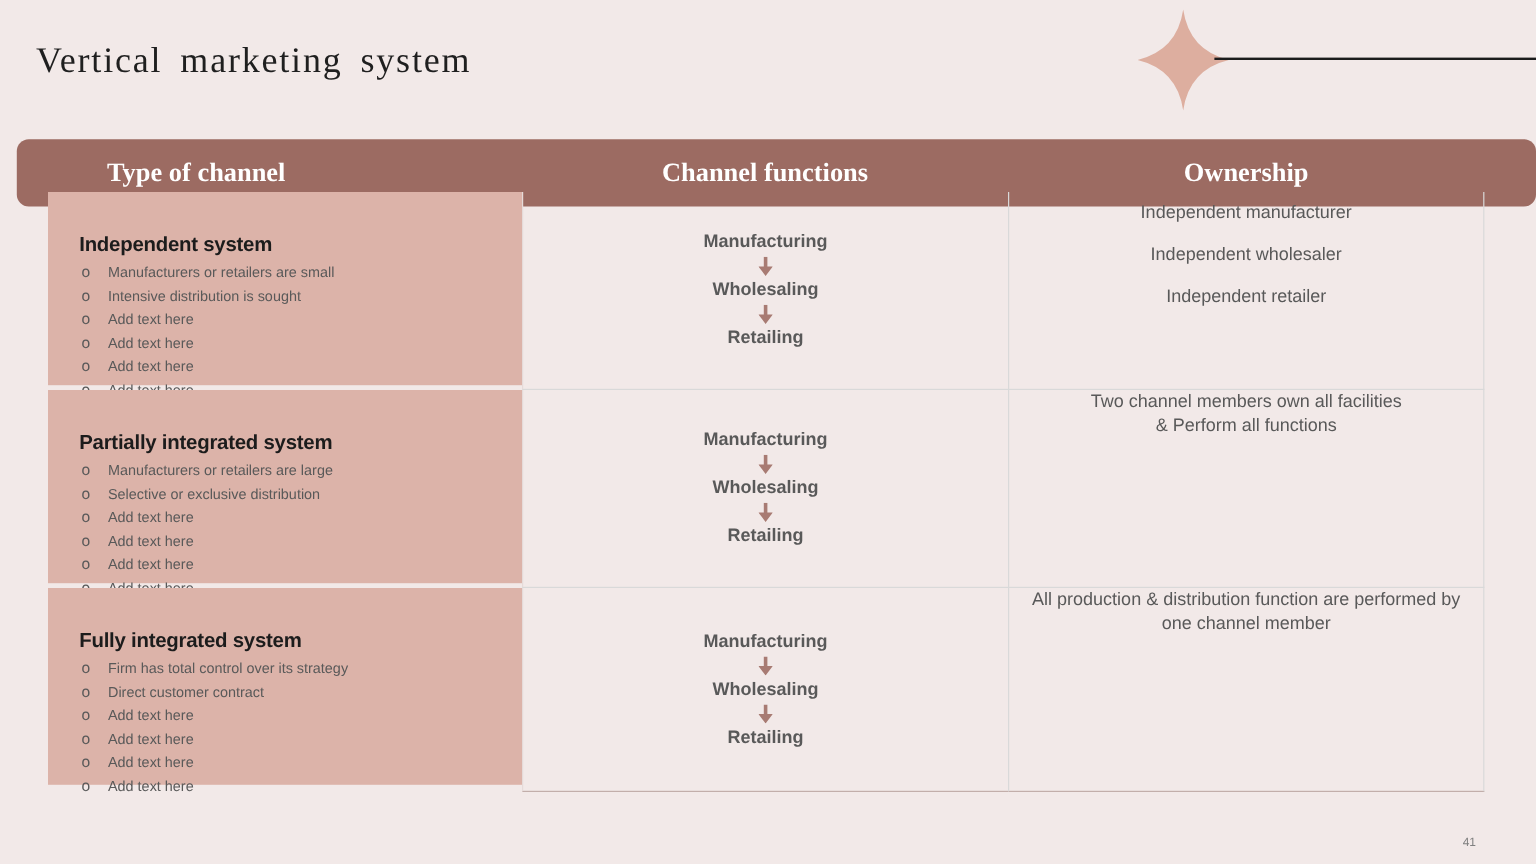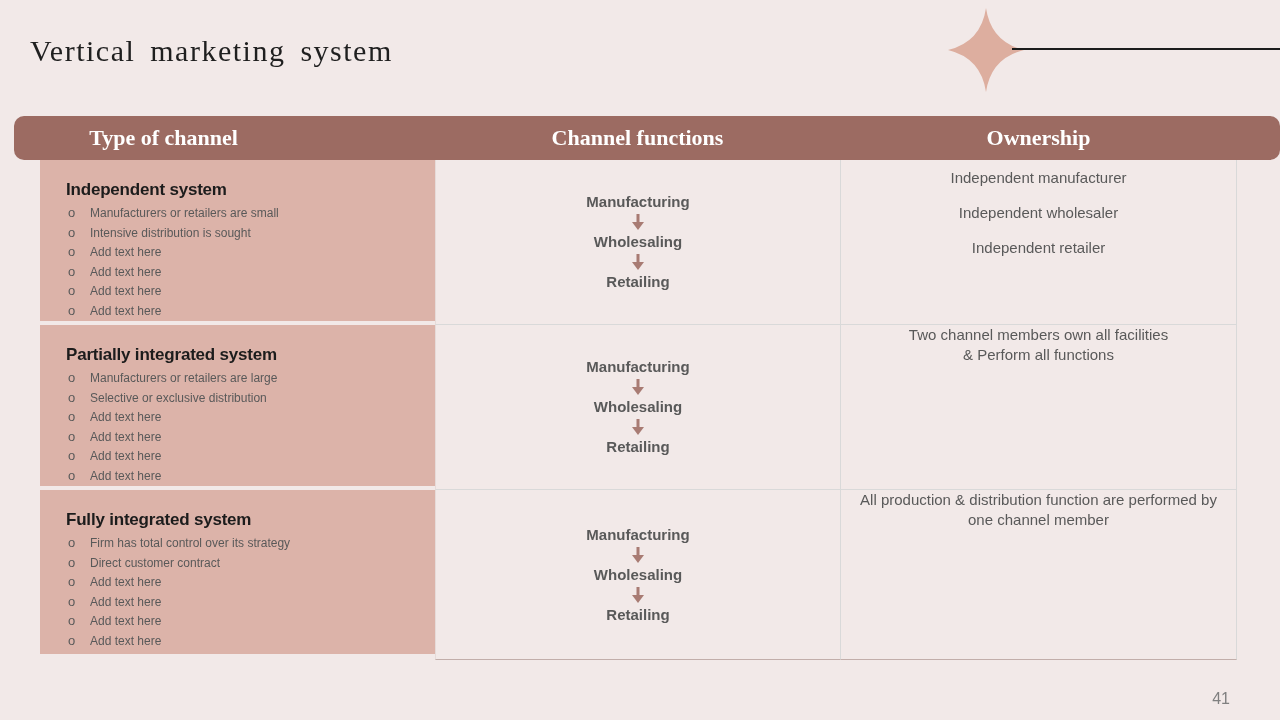--- a/index.html
+++ b/index.html
@@ -28,21 +28,21 @@
     letter-spacing:1.5px;word-spacing:6px;
   }
   .decor{position:absolute;top:0;left:0;width:1280px;height:100px;}
   .decor-line{
     position:absolute;top:48px;left:1012px;width:268px;height:2px;
     background:#1c1c1c;
   }
   .star{position:absolute;left:948px;top:8px;}
   
   .header-bar{
-    position:absolute;left:14px;top:116px;width:1266px;height:44px;
+    position:absolute;left:14px;top:116px;width:1266px;height:56px;
     background:var(--header-bg);
     border-radius:10px;
     display:flex;align-items:center;
     color:#ffffff;
     font-family:"Liberation Serif","DejaVu Serif",serif;
     font-weight:700;font-size:22px;
   }
   .hcell{display:flex;align-items:center;justify-content:center;height:100%;}
   .hcell.c1{width:421px;padding-right:122px;}
   .hcell.c2{width:405px;text-align:center;}
@@ -51,21 +51,21 @@
   .tbody{
     position:absolute;left:40px;top:160px;width:1197px;height:500px;
     display:grid;
     grid-template-columns:395px 405px 397px;
     grid-template-rows:165px 165px 170px;
   }
   .cell{position:relative;}
   .type-cell{
     background:var(--pink);
     border-bottom:4px solid var(--page-bg);
-    padding:20px 14px 8px 26px;
+    padding:34px 14px 8px 26px;
   }
   .type-cell.last{border-bottom:6px solid var(--page-bg);}
   .type-heading{
     font-size:17px;font-weight:700;color:#1c1c1c;
     letter-spacing:-0.2px;margin-bottom:4px;
   }
   ul.bullets{list-style:none;}
   ul.bullets li{
     font-size:12px;color:var(--gray-text);
     line-height:19.5px;
@@ -89,21 +89,21 @@
     display:flex;flex-direction:column;align-items:center;
     color:var(--gray-text);font-size:15px;text-align:center;
   }
   .row-last{border-bottom:1px solid var(--bottom-line) !important;}
   .func-label{line-height:20px;}
   .arrow-wrap{height:18px;display:flex;align-items:center;justify-content:center;margin:1px 0;}
   .own-line.spread{margin:9px 0;}
   .own-line.tight{line-height:20px;}
   .page-number{
     position:absolute;right:50px;bottom:12px;
-    font-size:16px;color:#808080;
+    font-size:10px;color:#808080;
   }
 </style>
 </head>
 <body>
 
 <h1 class="slide-title">Vertical marketing system</h1>
 
 <div class="decor">
   <svg class="star" width="76" height="84" viewBox="0 0 76 84">
     <path d="M38 0 Q43 34 76 42 Q43 50 38 84 Q33 50 0 42 Q33 34 38 0 Z" fill="#ddae9f"></path>

